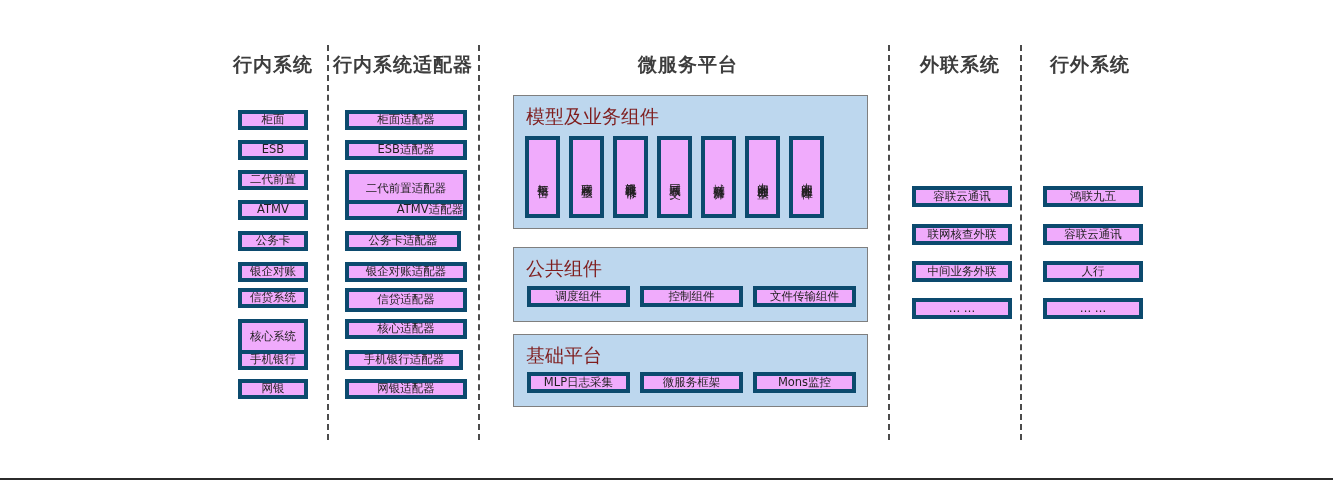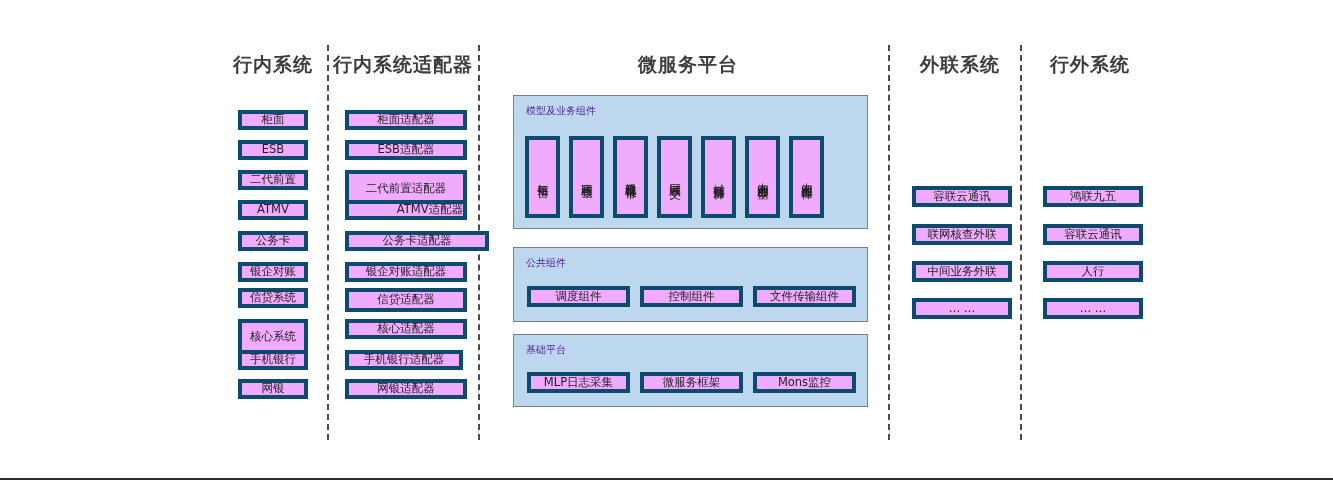--- a/index.html
+++ b/index.html
@@ -67,22 +67,22 @@
   .panel {
     position: absolute;
     background: #bdd7ee;
     border: 1px solid #7f7f7f;
   }
 
   .panel-title {
     position: absolute;
     left: 12px;
     top: 8px;
-    font-size: 10px;
-    color: #4c1d95;
+    font-size: 19px;
+    color: #7f1d1d;
     white-space: nowrap;
   }
 
   
   .bottom-rule {
     position: absolute;
     left: 0;
     top: 478px;
     width: 1333px;
     height: 0;
@@ -117,21 +117,21 @@
   <div class="node" style="left:238px; top:262px; width:70px; height:20px;">银企对账</div>
   <div class="node" style="left:238px; top:288px; width:70px; height:20px;">信贷系统</div>
   <div class="node" style="left:238px; top:319px; width:70px; height:36px;">核心系统</div>
   <div class="node" style="left:238px; top:350px; width:70px; height:20px;">手机银行</div>
   <div class="node" style="left:238px; top:379px; width:70px; height:20px;">网银</div>
 
   <div class="node" style="left:345px; top:110px; width:122px; height:20px;">柜面适配器</div>
   <div class="node" style="left:345px; top:140px; width:122px; height:20px;">ESB适配器</div>
   <div class="node" style="left:345px; top:170px; width:122px; height:37px;">二代前置适配器</div>
   <div class="node" style="left:345px; top:200px; width:122px; height:20px;padding-left:48px;">ATMV适配器</div>
-  <div class="node" style="left:345px; top:231px; width:144px; height:20px;">公务卡适配器</div>
+  <div class="node" style="left:345px; top:231px; width:116px; height:20px;">公务卡适配器</div>
   <div class="node" style="left:345px; top:262px; width:122px; height:20px;">银企对账适配器</div>
   <div class="node" style="left:345px; top:288px; width:122px; height:24px;">信贷适配器</div>
   <div class="node" style="left:345px; top:319px; width:122px; height:20px;">核心适配器</div>
   <div class="node" style="left:345px; top:350px; width:118px; height:20px;">手机银行适配器</div>
   <div class="node" style="left:345px; top:379px; width:122px; height:20px;">网银适配器</div>
 
   <div class="panel" style="left:513px; top:95px; width:355px; height:134px;">
     <div class="panel-title">模型及业务组件</div>
   </div>
   <div class="node vertical" style="left:525px; top:136px; width:35px; height:82px;">短信平台</div>

